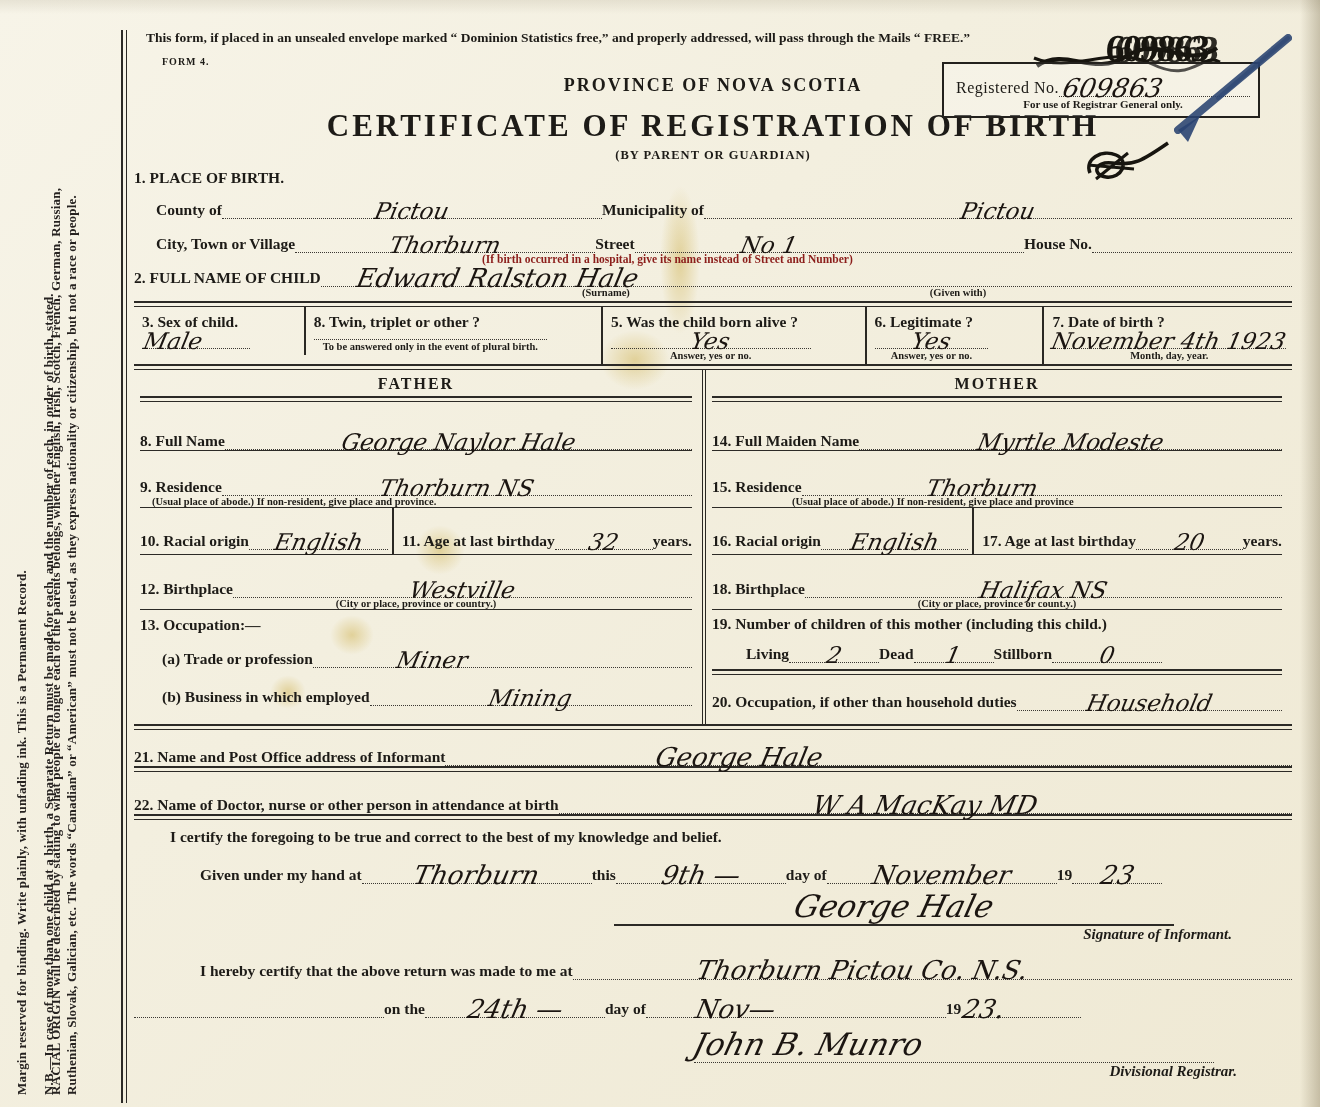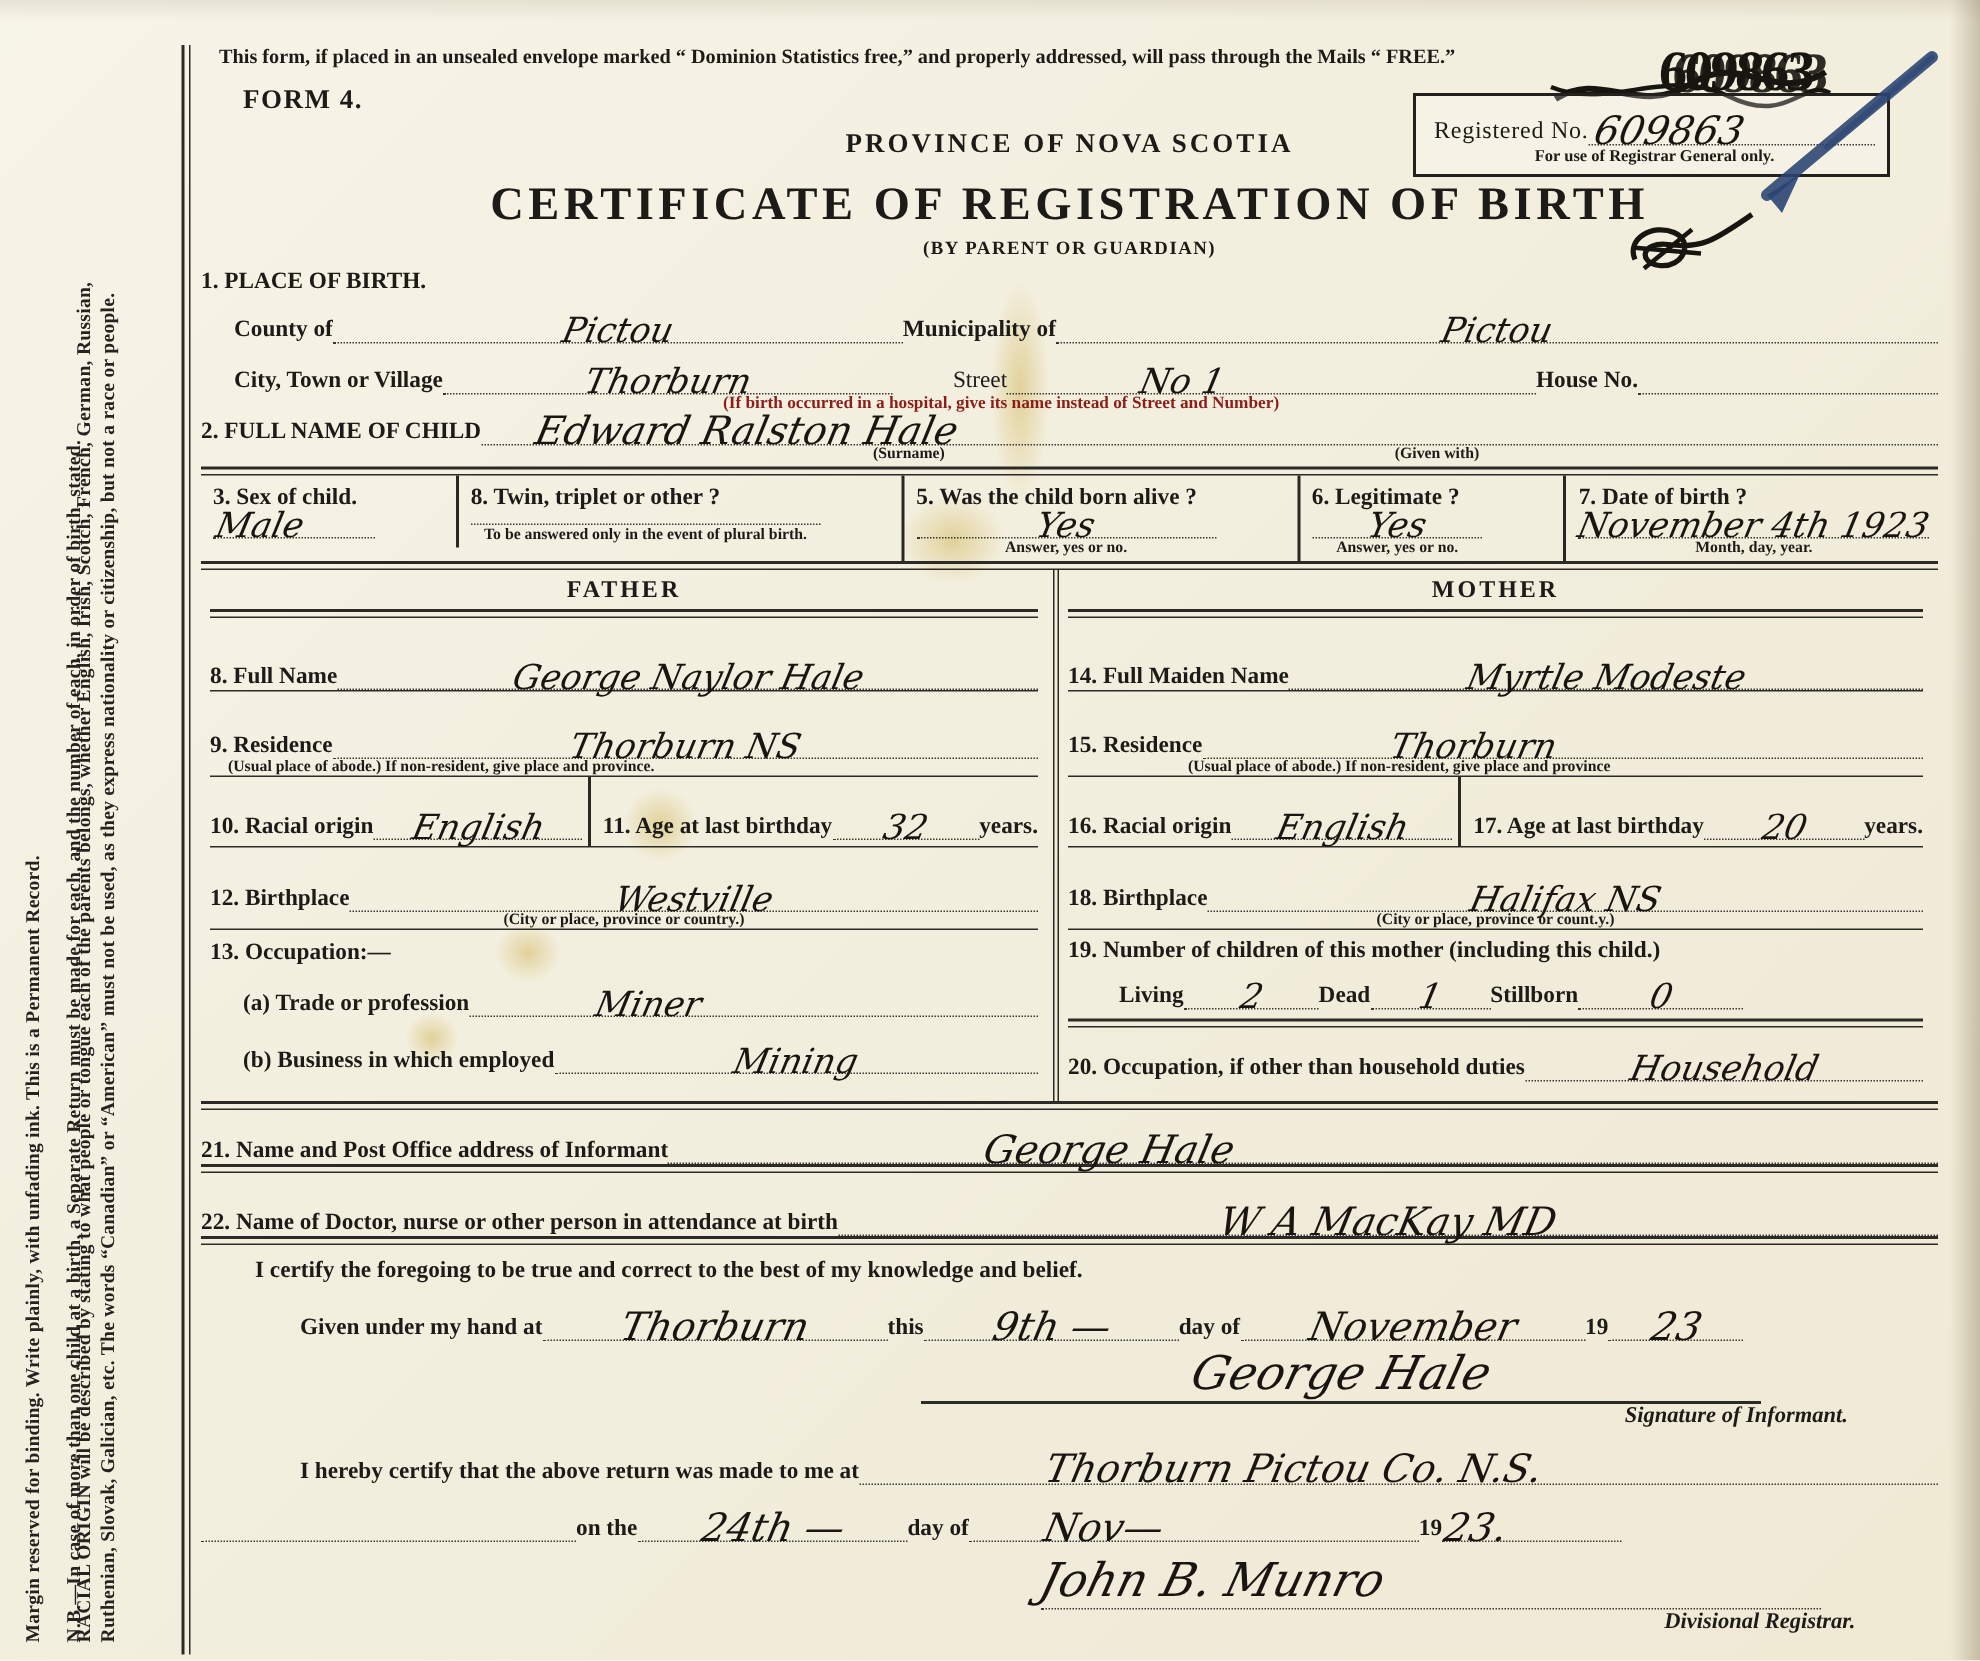--- a/index.html
+++ b/index.html
@@ -20,21 +20,21 @@
   .m1{left:30px;}
   .m2{left:57px;}
   .m3{left:80px;line-height:16px;}
   .left-rule{position:absolute;left:121px;top:30px;bottom:4px;width:3px;
     border-left:2px solid #2c2a26;border-right:1.5px solid #2c2a26;}
 
   
   .form{position:absolute;left:134px;top:30px;width:1158px;}
 
   .notice{font-size:13.5px;font-weight:bold;padding-left:12px;width:940px;}
-  .form-no{font-size:18px;font-weight:bold;margin:10px 0 0 28px;letter-spacing:1px;}
+  .form-no{font-size:10px;font-weight:bold;margin:10px 0 0 28px;letter-spacing:1px;}
   .province{text-align:center;font-size:18px;font-weight:bold;letter-spacing:2px;margin-top:8px;}
   .title{text-align:center;font-size:31px;font-weight:bold;letter-spacing:3px;margin-top:12px;}
   .subtitle{text-align:center;font-size:12.5px;font-weight:bold;letter-spacing:1px;margin-top:4px;}
 
   .reg-box{position:absolute;top:32px;right:32px;width:318px;height:56px;border:2.5px solid #23211d;
     padding:6px 8px 2px 12px;box-sizing:border-box;background:rgba(255,255,255,.25);}
   .reg-line{display:flex;align-items:flex-end;}
   .reg-lbl{font-size:16px;letter-spacing:.5px;}
   .reg-blank{flex:1;border-bottom:1.5px dotted #3b3833;display:flex;align-items:flex-end;height:26px;position:relative;}
   .reg-note{font-size:11px;font-weight:bold;text-align:center;margin-top:1px;}
@@ -147,21 +147,21 @@
       <span class="blank">
           <span class="hw">Pictou</span>
         </span>
     </div>
 
     <div class="row" style="margin-top:16px;">
       <span class="lbl" style="margin-left:22px;font-weight:600;">City, Town or Village</span>
       <span class="blank" style="max-width:300px;">
           <span class="hw">Thorburn</span>
         </span>
-      <span class="lbl" style="font-weight:400;margin-left:40px;">Street</span>
+      <span class="lbl" style="font-weight:700;">Street</span>
       <span class="blank">
           <span class="hw" style="margin-right:120px;">No 1</span>
         </span>
       <span class="lbl" style="font-weight:600;">House No.</span>
       <span class="blank" style="max-width:200px;">
           <span class="hw"></span>
         </span>
     </div>
     <div class="cap red" style="text-align:left;margin-left:348px;font-size:11.5px;">(If birth occurred in a hospital, give its name instead of Street and Number)</div>
 

